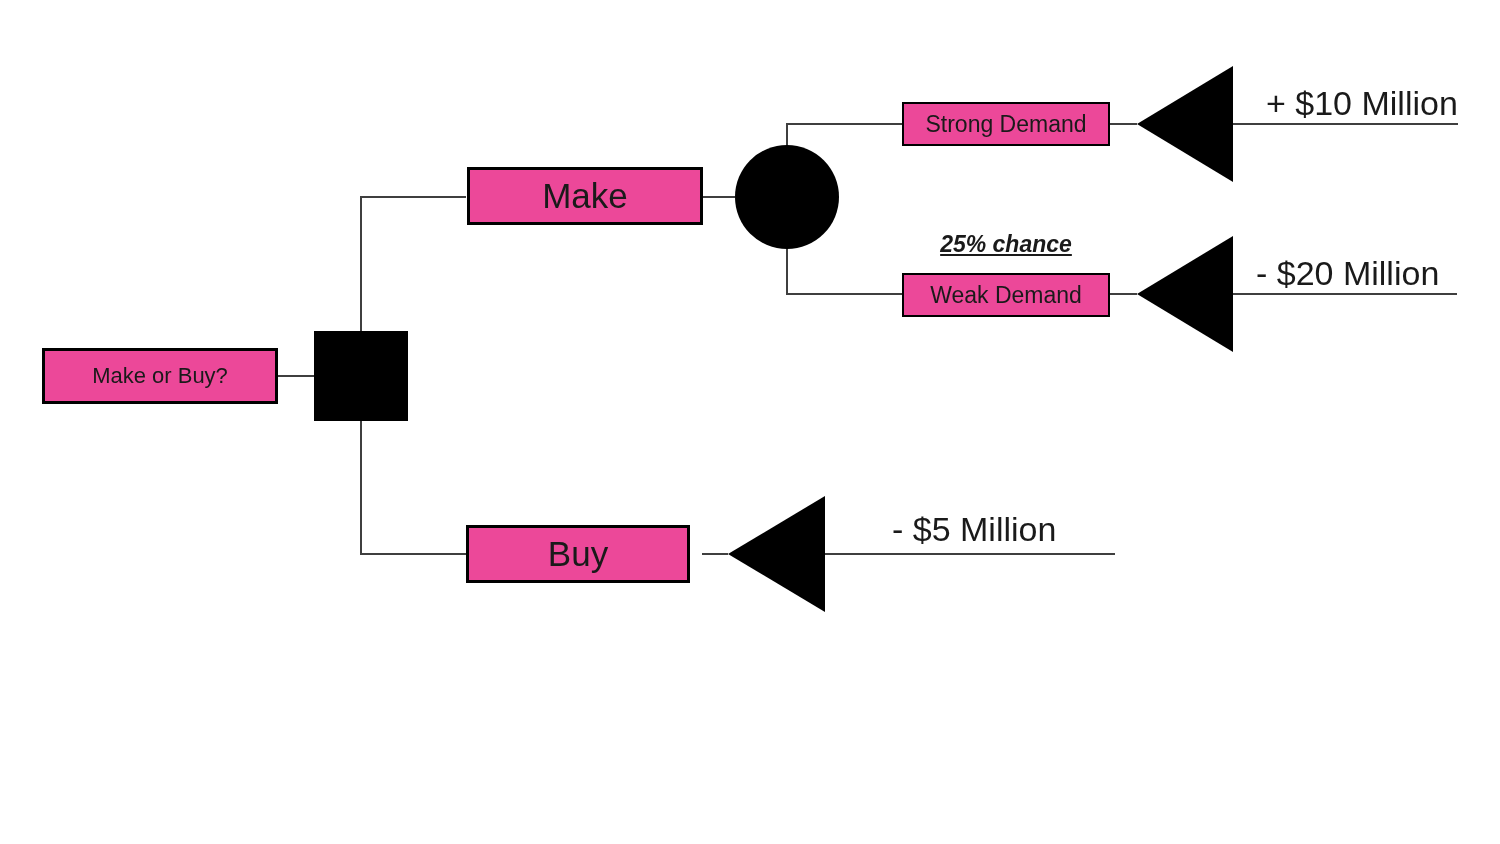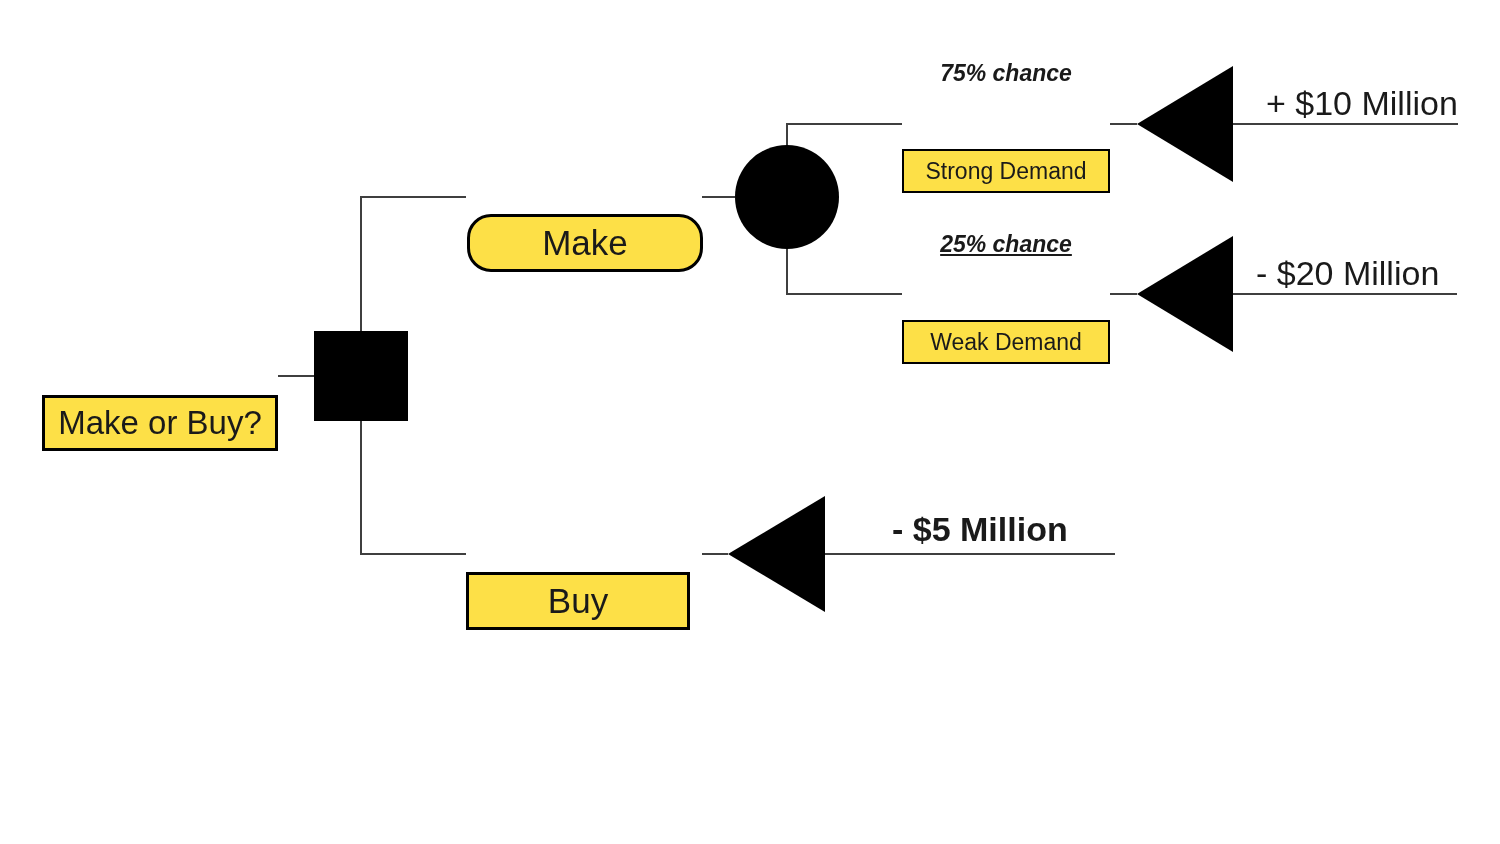--- a/index.html
+++ b/index.html
@@ -18,31 +18,30 @@
   }
   #shape-layer {
     position: absolute;
     left: 0; top: 0;
     width: 1500px;
     height: 844px;
   }
   .node-box {
     position: absolute;
     box-sizing: border-box;
-    background: #fde047;
+    background: #ec4899;
     border: 3px solid var(--box-border, #000000);
     display: flex;
     align-items: center;
     justify-content: center;
     white-space: nowrap;
-    margin-top: 47px;
   }
   .node-box.thin { border-width: 2px; }
-  .box-root   { left: 42px;  top: 348px; width: 236px; height: 56px; font-size: 33px; }
-  .box-make   { left: 467px; top: 167px; width: 236px; height: 58px; font-size: 35px; border-radius: 24px; }
+  .box-root   { left: 42px;  top: 348px; width: 236px; height: 56px; font-size: 22px; }
+  .box-make   { left: 467px; top: 167px; width: 236px; height: 58px; font-size: 35px; }
   .box-buy    { left: 466px; top: 525px; width: 224px; height: 58px; font-size: 35px; }
   .box-strong { left: 902px; top: 102px; width: 208px; height: 44px; font-size: 23px; }
   .box-weak   { left: 902px; top: 273px; width: 208px; height: 44px; font-size: 23px; }
   .prob-label {
     position: absolute;
     left: 902px;
     width: 208px;
     text-align: center;
     font-style: italic;
     font-weight: 600;
@@ -53,21 +52,21 @@
   .prob-strong { top: 60px; }
   .prob-weak   { top: 231px; text-decoration: underline; }
   .payoff-label {
     position: absolute;
     font-size: 34px;
     line-height: 1.1;
     white-space: nowrap;
   }
   .payoff-strong { left: 1266px; top: 85px; }
   .payoff-weak   { left: 1256px; top: 255px; }
-  .payoff-buy    { left: 892px;  top: 511px; font-weight: 700; }
+  .payoff-buy    { left: 892px;  top: 511px; font-weight: 400; }
 </style>
 </head>
 <body>
 
 <div id="stage">
 
   <svg id="shape-layer" viewBox="0 0 1500 844" xmlns="http://www.w3.org/2000/svg">
 
     <g fill="none" stroke-width="2" stroke="#3f3f3f">
       <path d="M278 376 H314"></path>
@@ -106,20 +105,19 @@
   </div>
 
   <div class="node-box thin box-strong">
     <span>Strong Demand</span>
   </div>
 
   <div class="node-box thin box-weak">
     <span>Weak Demand</span>
   </div>
 
-  <div class="prob-label prob-strong">75% chance</div>
   <div class="prob-label prob-weak">25% chance</div>
 
   <div class="payoff-label payoff-strong">+ $10 Million</div>
   <div class="payoff-label payoff-weak">- $20 Million</div>
   <div class="payoff-label payoff-buy">- $5 Million</div>
 
 </div>
 
 </body></html>

